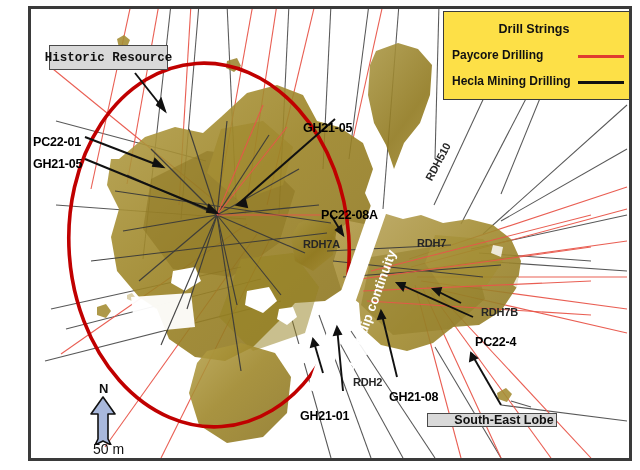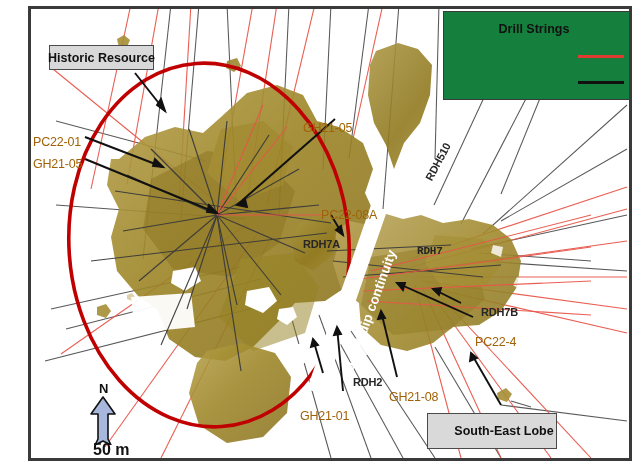--- a/index.html
+++ b/index.html
@@ -9,44 +9,44 @@
   #figure{position:relative;width:640px;height:470px;background:#ffffff;}
 
   
   #frame{position:absolute;left:28px;top:6px;width:604px;height:455px;
          border:3px solid #3a3a3a;box-sizing:border-box;background:#ffffff;
          overflow:hidden;}
 
   #canvas{position:absolute;left:0;top:0;width:100%;height:100%;}
 
   
-  .lbl{position:absolute;font-weight:normal;color:#a16207;white-space:nowrap;
+  .lbl{position:absolute;font-weight:bold;color:#000000;white-space:nowrap;
        letter-spacing:-.2px;}
   .lbl.big{font-size:12.5px;}
   .lbl.thin{font-weight:bold;font-size:11px;color:#262626;}
 
   
   .callout{position:absolute;background:#d9d9d9;border:1.3px solid #4a4a4a;
            font-weight:bold;font-size:12.5px;color:#111;
            display:flex;align-items:center;justify-content:center;
            white-space:nowrap;box-sizing:border-box;}
 
   
   #legend{position:absolute;left:412px;top:2px;width:190px;height:89px;
-          background:#15803d;border:1.6px solid #3a3a3a;box-sizing:border-box;}
+          background:#fde047;border:1.6px solid #3a3a3a;box-sizing:border-box;}
   #legend .ltitle{position:absolute;left:0;right:8px;top:10px;text-align:center;
           font-size:12.5px;font-weight:bold;color:#111;}
   .lrow{position:absolute;left:8px;right:6px;height:16px;}
   .lrow .ltext{position:absolute;left:0;top:0;font-size:12px;font-weight:bold;
           color:#111;white-space:nowrap;}
   .lrow .swatch{position:absolute;right:2px;top:7px;width:46px;height:3px;}
 
   
   #northN{position:absolute;font-size:13px;font-weight:bold;color:#111;}
-  #scaletxt{position:absolute;font-size:16px;font-weight:bold;color:#111;}
+  #scaletxt{position:absolute;font-size:14px;font-weight:normal;color:#111;}
   #scalebar{position:absolute;background:#1a1a1a;}
 
   
   #downdip{position:absolute;font-size:13.5px;font-weight:bold;color:#ffffff;
            white-space:nowrap;transform-origin:0 0;}
 </style>
 </head>
 <body>
 
 <div id="figure">
@@ -255,38 +255,40 @@
           <path d="M470,396 L440,344" fill="none"></path>
           <polygon points="440,344 439,352 446,349"></polygon>
         </g>
 
       </g>
     </svg>
 
     <div id="legend">
       <div class="ltitle">Drill Strings</div>
       <div class="lrow" style="top:36px;">
+        <span class="ltext">Paycore  Drilling</span>
         <span class="swatch" style="background:#e03b30;"></span>
       </div>
       <div class="lrow" style="top:62px;">
+        <span class="ltext">Hecla Mining Drilling</span>
         <span class="swatch" style="background:#111111;height:3.4px;"></span>
       </div>
     </div>
 
-    <div class="callout" style="left:18px;top:36px;width:105px;height:25px;">Historic Resource</div>
-
-    <div class="callout" style="left:396px;top:404px;width:130px;height:36px;padding-left:24px;">South-East Lobe</div>
+    <div class="callout" style="left:18px;top:36px;width:119px;height:25px;font-family:Liberation Mono, monospace;">Historic Resource</div>
+
+    <div class="callout" style="left:396px;top:404px;width:130px;height:14px;padding-left:24px;">South-East Lobe</div>
 
     <div class="lbl big" style="left:2px;top:126px;text-align:right;">PC22-01</div>
     <div class="lbl big" style="left:2px;top:148px;">GH21-05</div>
     <div class="lbl big" style="left:272px;top:112px;">GH21-05</div>
     <div class="lbl big" style="left:290px;top:199px;">PC22-08A</div>
     <div class="lbl thin" style="left:272px;top:229px;">RDH7A</div>
     <div class="lbl thin" style="left:392px;top:168px;transform:rotate(-62deg);transform-origin:0 0;">RDH510</div>
-    <div class="lbl thin" style="left:386px;top:236px;font-family:Liberation Mono, monospace;">RDH7</div>
+    <div class="lbl thin" style="left:386px;top:228px;">RDH7</div>
     <div class="lbl thin" style="left:450px;top:297px;">RDH7B</div>
     <div class="lbl big" style="left:444px;top:326px;">PC22-4</div>
     <div class="lbl thin" style="left:278px;top:367px;margin-left:44px;">RDH2</div>
     <div class="lbl big" style="left:269px;top:400px;">GH21-01</div>
     <div class="lbl big" style="left:358px;top:381px;">GH21-08</div>
 
     <div id="downdip" style="left:310px;top:360px;transform:rotate(-70deg);">Down dip continuity</div>
 
     <div id="northN" style="left:68px;top:372px;">N</div>
     <svg style="position:absolute;left:57px;top:386px;width:30px;height:50px;" viewBox="0 0 30 50">

